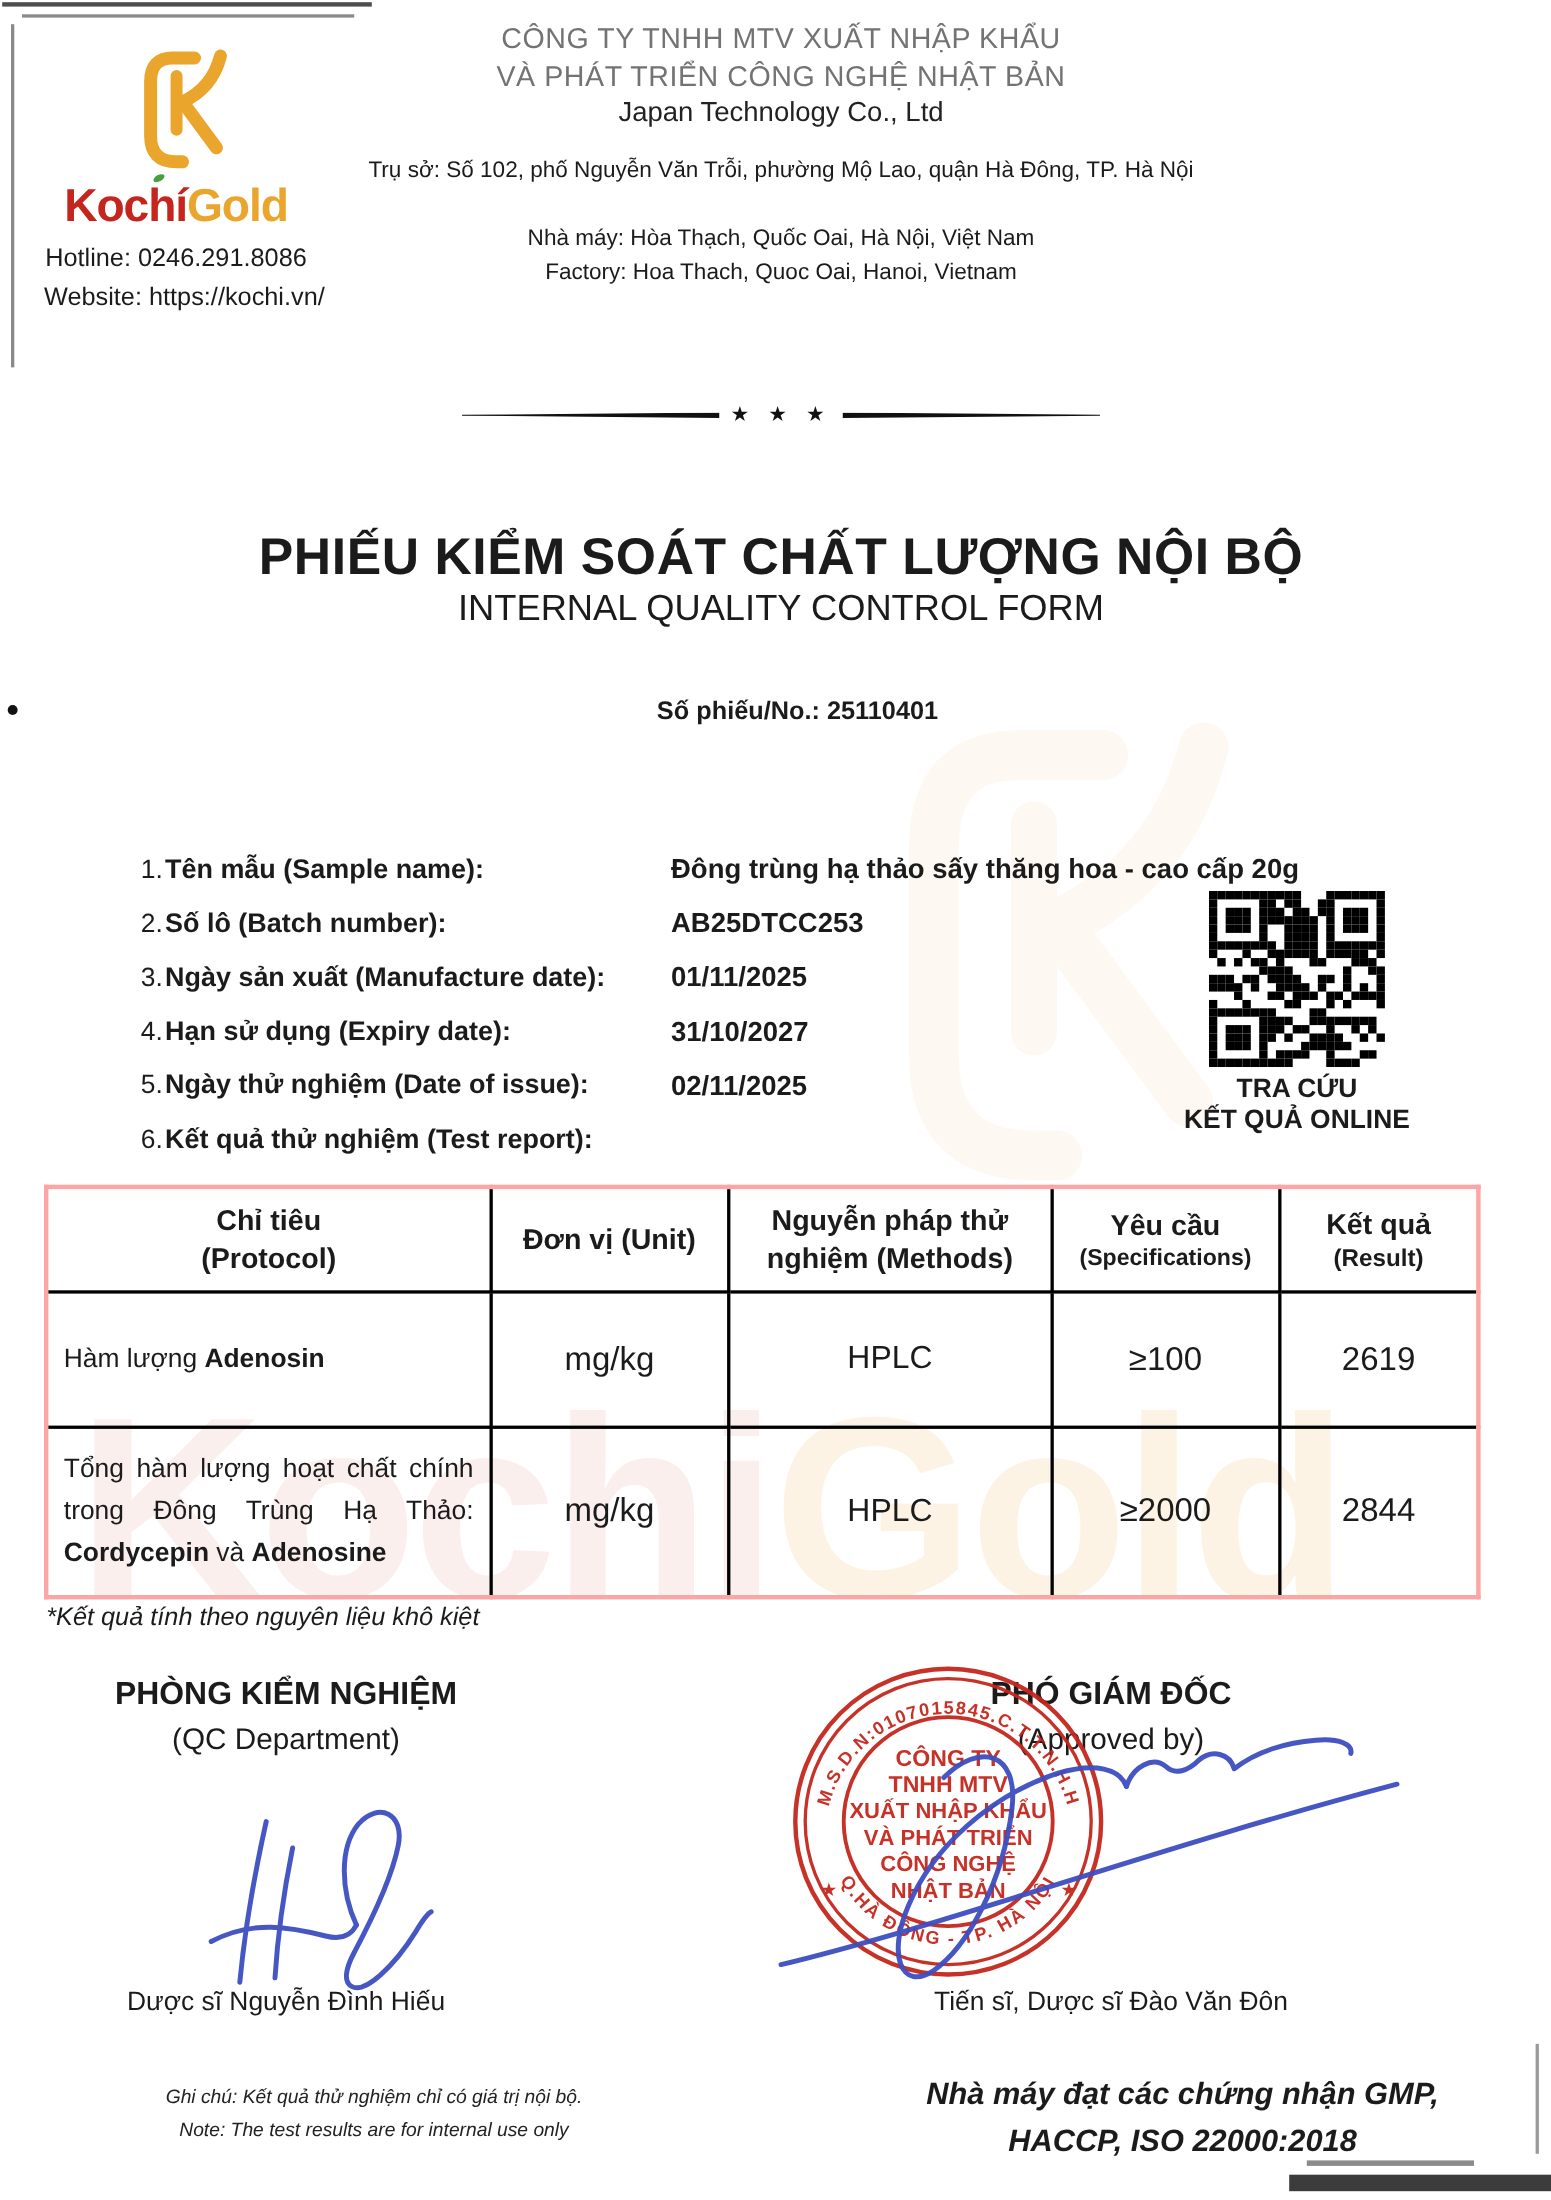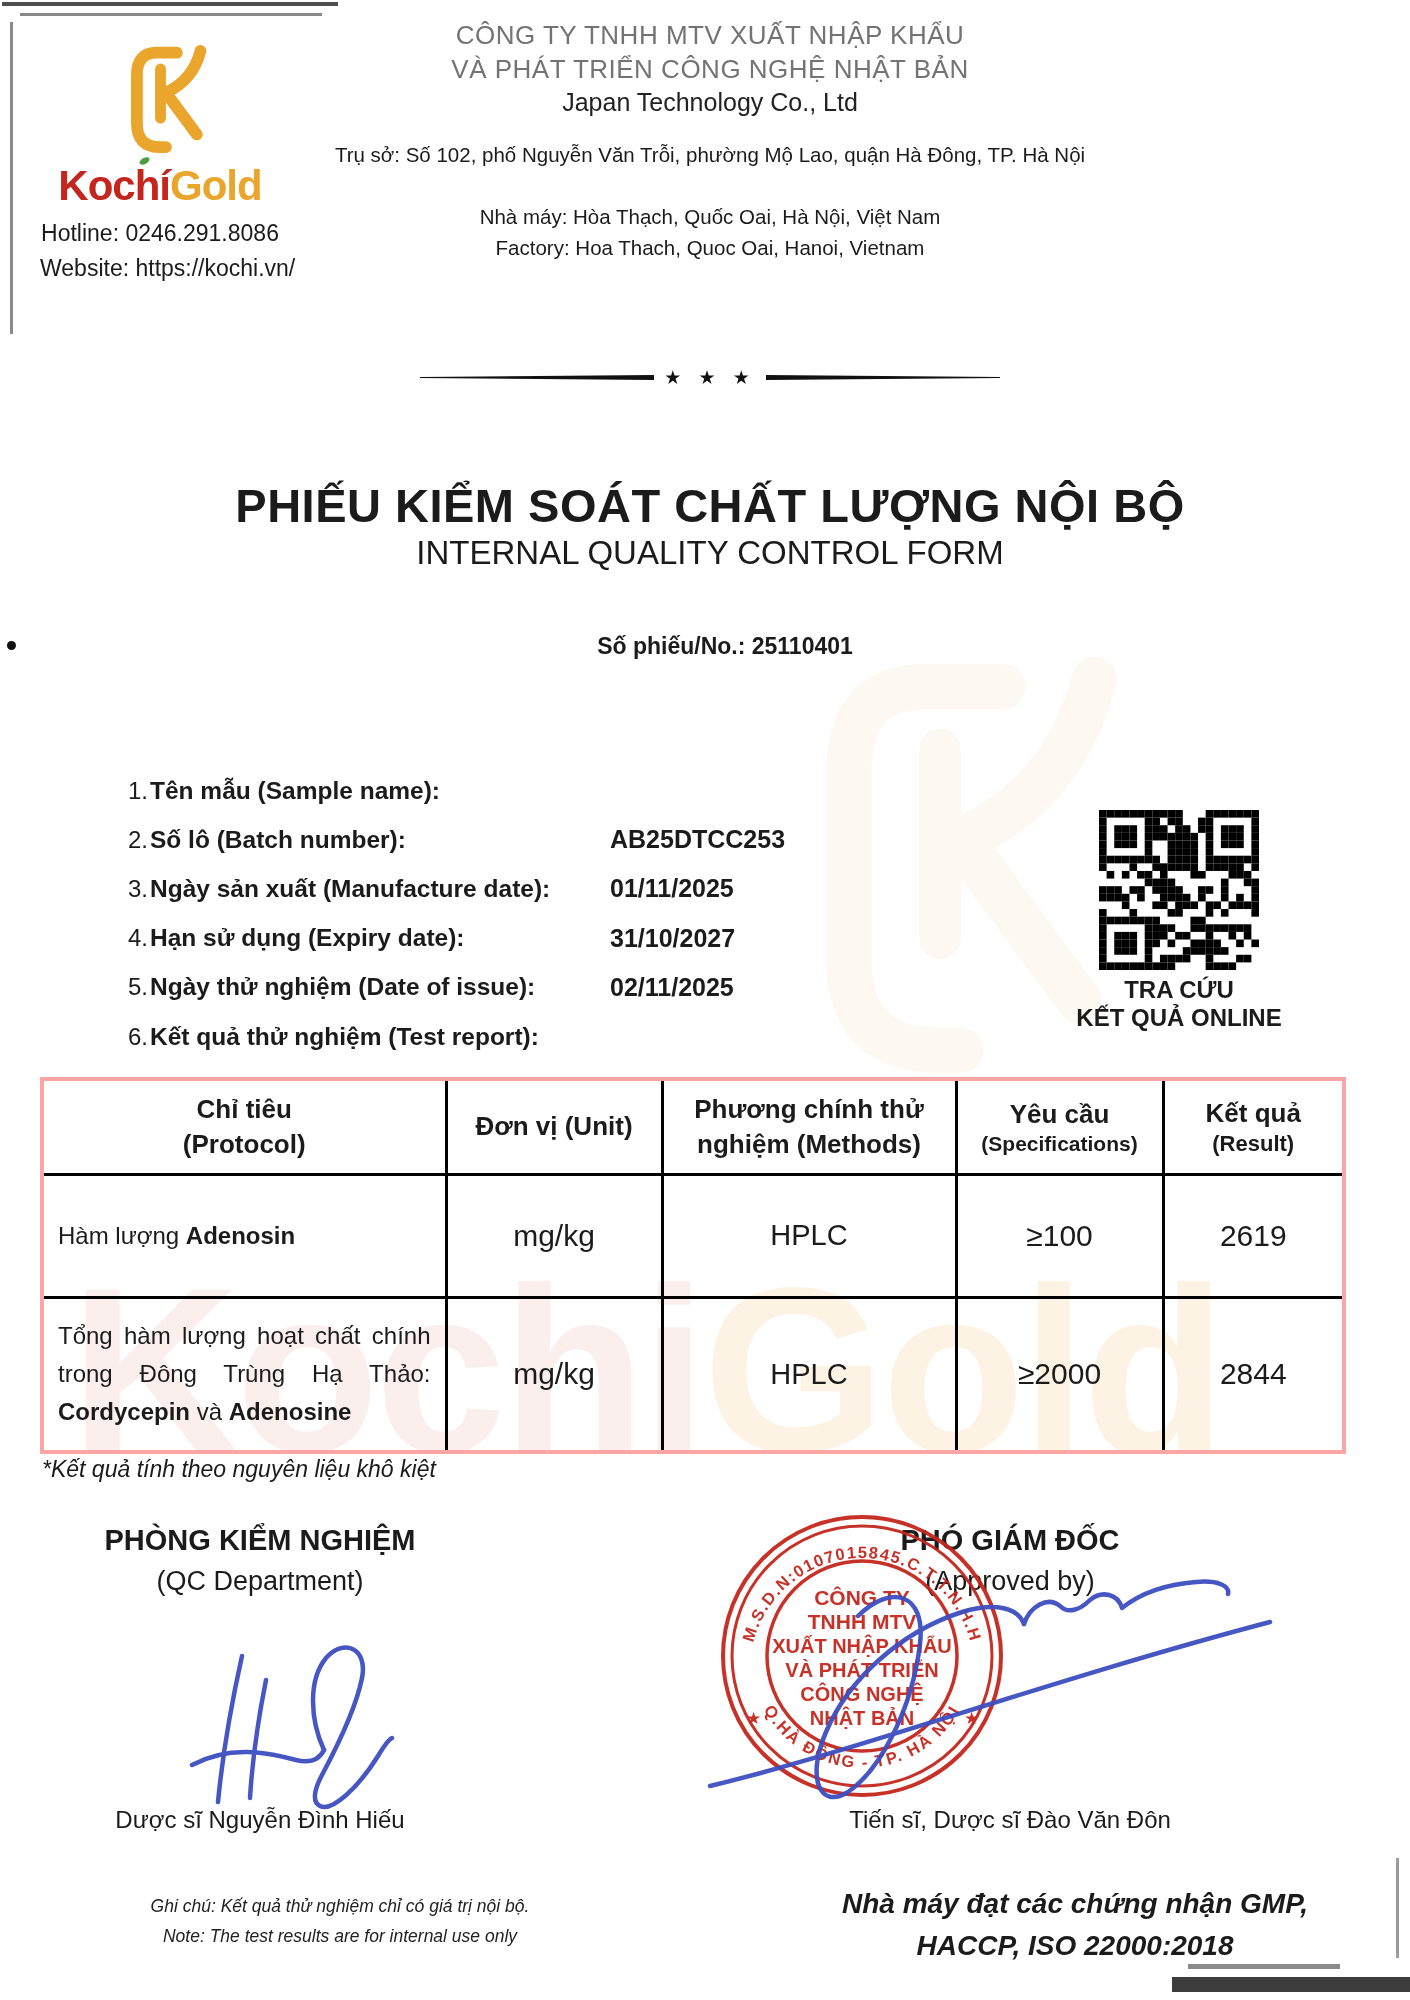--- a/index.html
+++ b/index.html
@@ -123,20 +123,21 @@
 
   <div class="abs title content-z">PHIẾU KIỂM SOÁT CHẤT LƯỢNG NỘI BỘ</div>
   <div class="abs subtitle content-z">INTERNAL QUALITY CONTROL FORM</div>
   <div class="abs bullet"></div>
   <div class="abs form-no content-z">Số phiếu/No.: 25110401</div>
 
   <div class="abs fields content-z">
     <div class="field-row">
       <span class="f-no">1.</span>
       <span class="f-label">Tên mẫu (Sample name):</span>
+      <span class="f-value">Đông trùng hạ thảo sấy thăng hoa - cao cấp 20g</span>
     </div>
     <div class="field-row">
       <span class="f-no">2.</span>
       <span class="f-label">Số lô (Batch number):</span>
       <span class="f-value">AB25DTCC253</span>
     </div>
     <div class="field-row">
       <span class="f-no">3.</span>
       <span class="f-label">Ngày sản xuất (Manufacture date):</span>
       <span class="f-value">01/11/2025</span>
@@ -433,21 +434,21 @@
     <tbody>
         <tr style="height:95px;">
       <th>
             <div class="th-main">Chỉ tiêu</div>
             <div class="th-main">(Protocol)</div>
           </th>
       <th>
             <div class="th-main">Đơn vị (Unit)</div>
           </th>
       <th>
-            <div class="th-main">Phương chính thử</div>
+            <div class="th-main">Nguyễn pháp thử</div>
             <div class="th-main">nghiệm (Methods)</div>
           </th>
       <th>
             <div class="th-main">Yêu cầu</div>
             <div class="th-small">(Specifications)</div>
           </th>
       <th>
             <div class="th-main">Kết quả</div>
             <div class="th-small" style="font-size:22px;">(Result)</div>
           </th>

